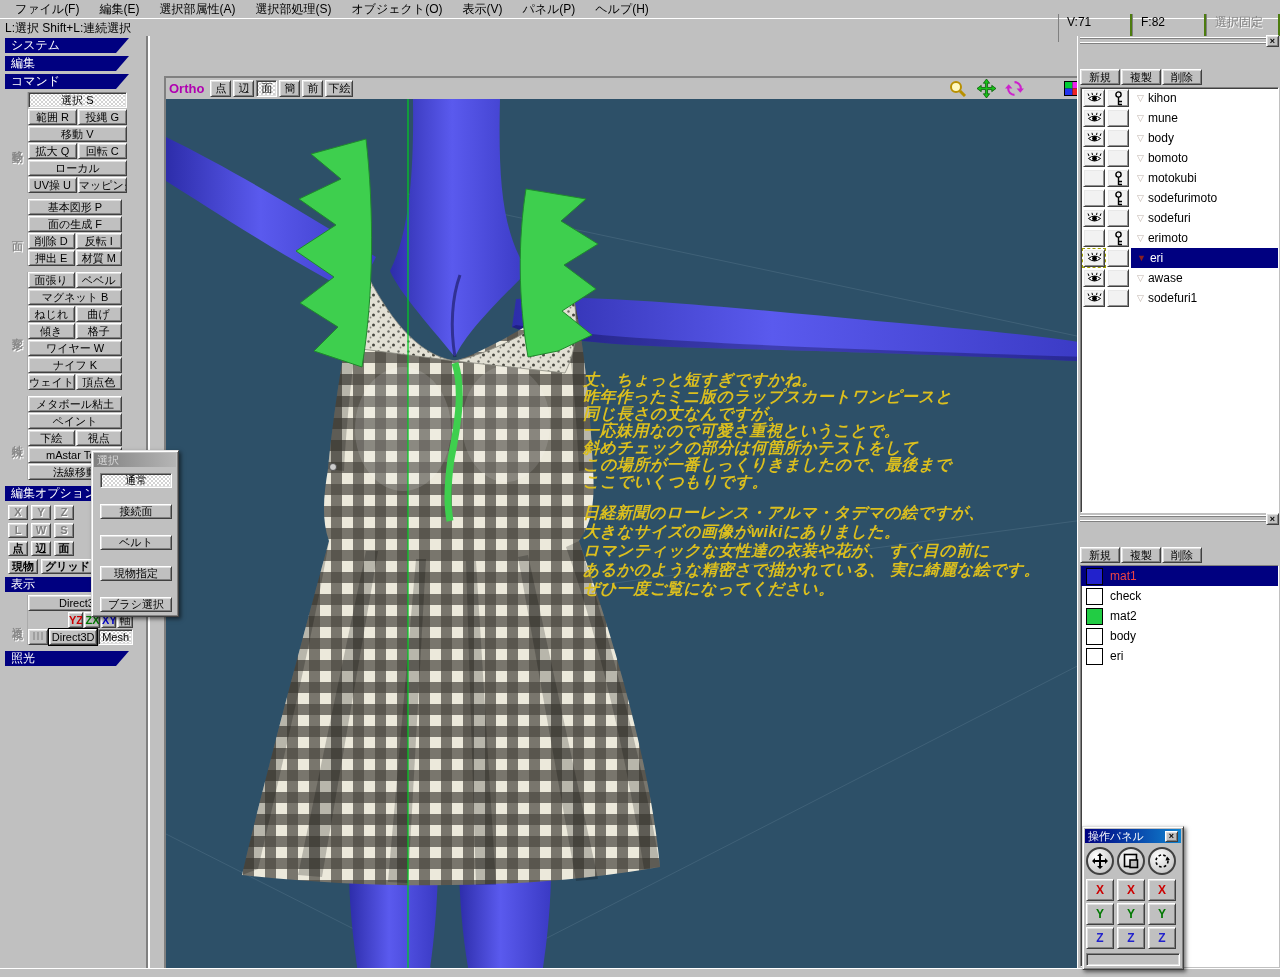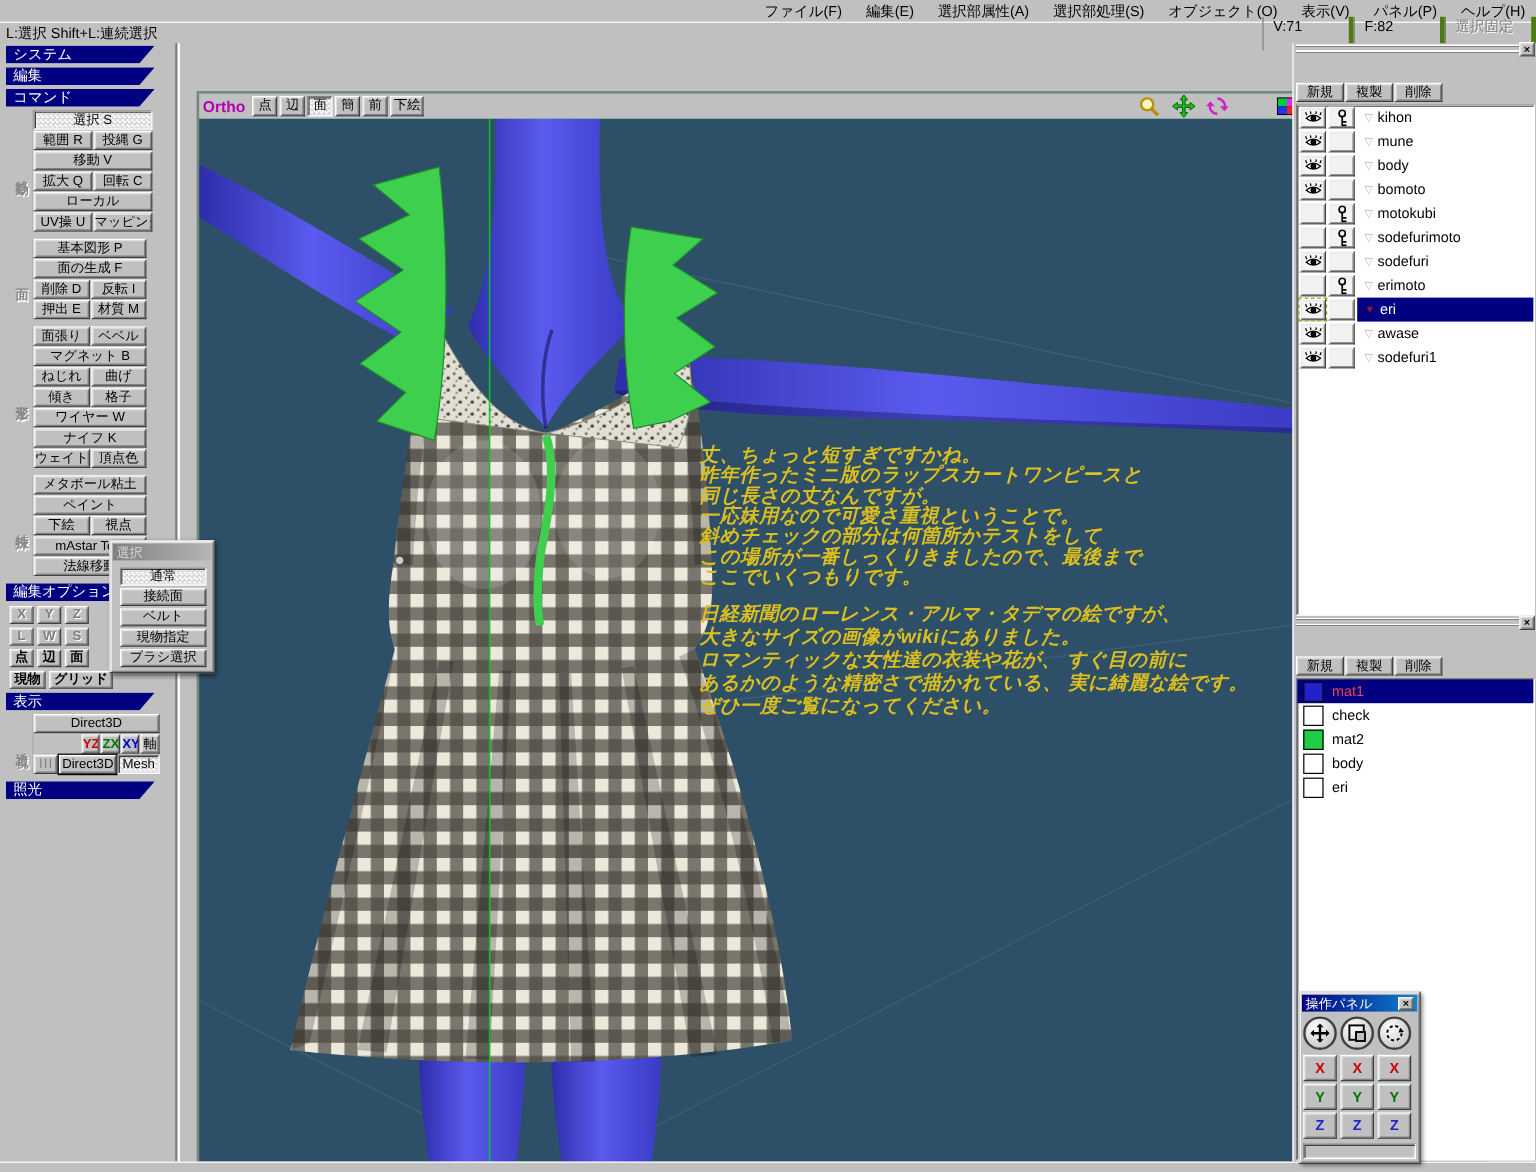--- a/index.html
+++ b/index.html
@@ -1,38 +1,38 @@
 <!DOCTYPE html>
 <html style="--vp-bg: #2d5068; --note-color: #dcbf1e; --frill-green: #3ecf4e; --axis-green: #00cc22;"><head>
 <meta charset="utf-8">
 <style>
   html,body{margin:0;padding:0;}
   body{width:1280px;height:977px;position:relative;overflow:hidden;
        font-family:"Liberation Sans","DejaVu Sans",sans-serif;
        background:#c0c0c0;-webkit-font-smoothing:none;}
-  .abs{position:absolute;justify-content:flex-end;}
+  .abs{position:absolute;}
   .sunken{background:#c0c0c0;border:1px solid;border-color:#808080 #ffffff #ffffff #808080;
           box-shadow:inset 1px 1px 0 #404040, inset -1px -1px 0 #dfdfdf;}
   button{font-family:inherit;font-size:11px;color:#000;padding:0;cursor:default;line-height:1;}
   .sbtn{background:#c0c0c0;border:1px solid;border-color:#ffffff #404040 #404040 #ffffff;
         box-shadow:inset 1px 1px 0 #dfdfdf, inset -1px -1px 0 #808080;}
   .sbtn.active{border-color:#808080 #ffffff #ffffff #808080;
         box-shadow:inset 1px 1px 0 #404040, inset -1px -1px 0 #dfdfdf;
         background-color:#d9d9d9;
         background-image:repeating-conic-gradient(#ffffff 0% 25%, #d2d2d2 0% 50%);
         background-size:4px 4px;}
   .sbtn:disabled{color:#808080;text-shadow:1px 1px 0 #ffffff;}
   
   #menubar{top:0;left:0;right:0;height:18px;background:#c0c0c0;display:flex;align-items:center;
            padding-left:6px;gap:2px;font-size:12px;border-bottom:1px solid #c0c0c0;}
   .menu-item{padding:1px 9px;}
   #hintbar{top:18px;left:0;right:0;height:18px;background:#c0c0c0;display:flex;align-items:center;
            font-size:12px;border-top:1px solid #ffffff;}
   #hintbar .hint{padding-left:5px;flex:1;}
-  .vfbox{border-left:1px solid #808080;border-right:4px solid #4d7c0f;height:28px;line-height:16px;
+  .vfbox{border-left:1px solid #808080;border-right:2px solid #4d7c0f;height:28px;line-height:16px;
          padding:0 8px;min-width:55px;}
   .disabled-text{color:#808080;text-shadow:1px 1px 0 #ffffff;}
   
   #sidebar{top:36px;left:0;width:148px;height:932px;background:#c0c0c0;
            border-right:2px solid;border-color:#ffffff;box-shadow:inset -2px 0 0 #808080;}
   .banner{height:15px;line-height:15px;background:#000080;color:#ffffff;font-size:12px;
           padding:0 6px;width:112px;margin:2px 0 3px 5px;
           clip-path:polygon(0 0,100% 0,calc(100% - 13px) 100%,0 100%);}
   .cmd-group{display:flex;margin:0 0 6px 7px;width:115px;}
   .vlabel{width:20px;writing-mode:vertical-rl;text-orientation:upright;color:#8a8a8a;
@@ -90,21 +90,21 @@
   .swatch{width:15px;height:15px;border:1px solid #000;flex:0 0 auto;}
   
   .floatpanel{background:#c0c0c0;border:1px solid;border-color:#dfdfdf #404040 #404040 #dfdfdf;
               box-shadow:inset 1px 1px 0 #ffffff, inset -1px -1px 0 #808080, 2px 2px 4px rgba(0,0,0,0.55);}
   .titlebar{height:14px;margin:2px;display:flex;align-items:center;font-size:11px;padding:0 3px;}
   .titlebar.inactive{background:linear-gradient(90deg,#808080,#b5b5b5);color:#d8d8d8;}
   .titlebar.active{background:linear-gradient(90deg,#000080,#1084d0);color:#ffffff;}
   .titlebar .closex{margin-left:auto;width:13px;height:11px;font-size:9px;line-height:9px;
         text-align:center;font-weight:bold;color:#000;}
   #select-popup{left:91px;top:450px;width:86px;padding-bottom:4px;z-index:40;}
-  #select-popup .items{display:flex;flex-direction:column;gap:2px;padding:4px 6px 0 8px;}
+  #select-popup .items{display:flex;flex-direction:column;gap:16px;padding:4px 6px 0 8px;}
   #select-popup .sbtn{height:15px;font-size:11px;}
   #op-panel{left:1082px;top:826px;width:100px;z-index:40;padding-bottom:3px;}
   #op-tools{display:flex;gap:3px;padding:2px 3px;}
   .tool-btn{width:28px;height:28px;border-radius:50%;background:radial-gradient(circle at 35% 30%,#ffffff,#b8b8b8);
             border:2px solid #404040;display:flex;align-items:center;justify-content:center;}
   #op-grid{display:flex;flex-direction:column;gap:2px;padding:2px 3px;}
   .op-row{display:flex;gap:3px;}
   .op-row .sbtn{width:28px;height:22px;font-weight:bold;font-size:12px;}
   #op-status{height:11px;margin:2px 3px 0 3px;}
   

